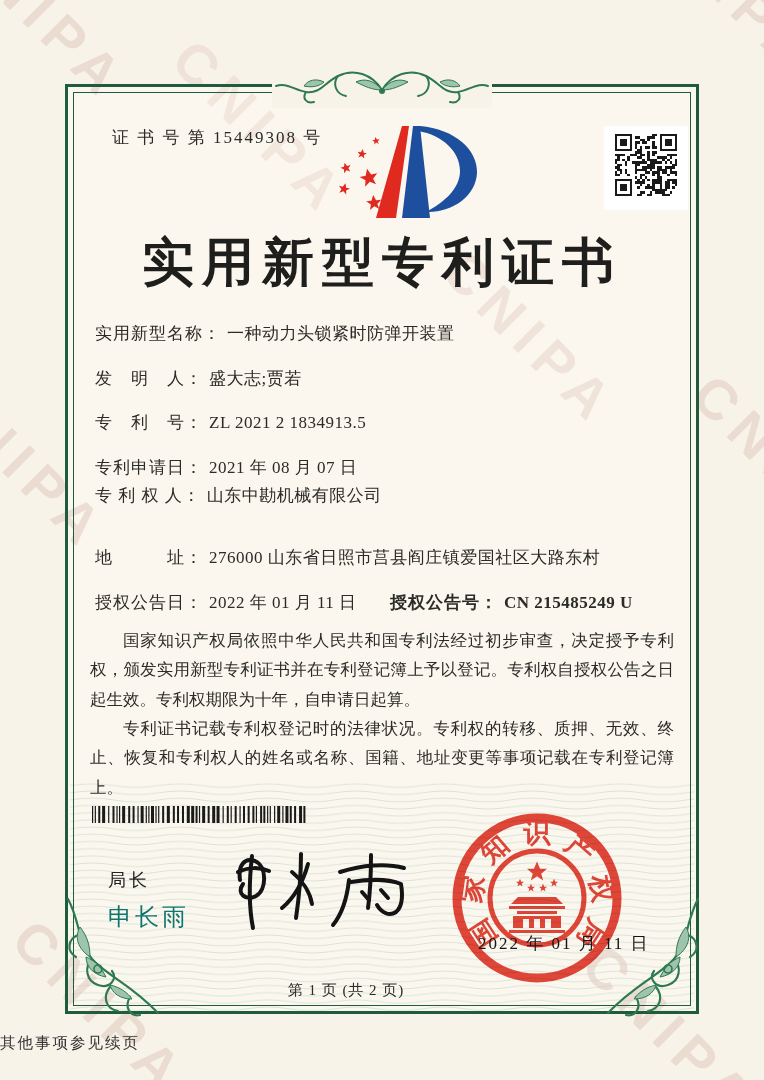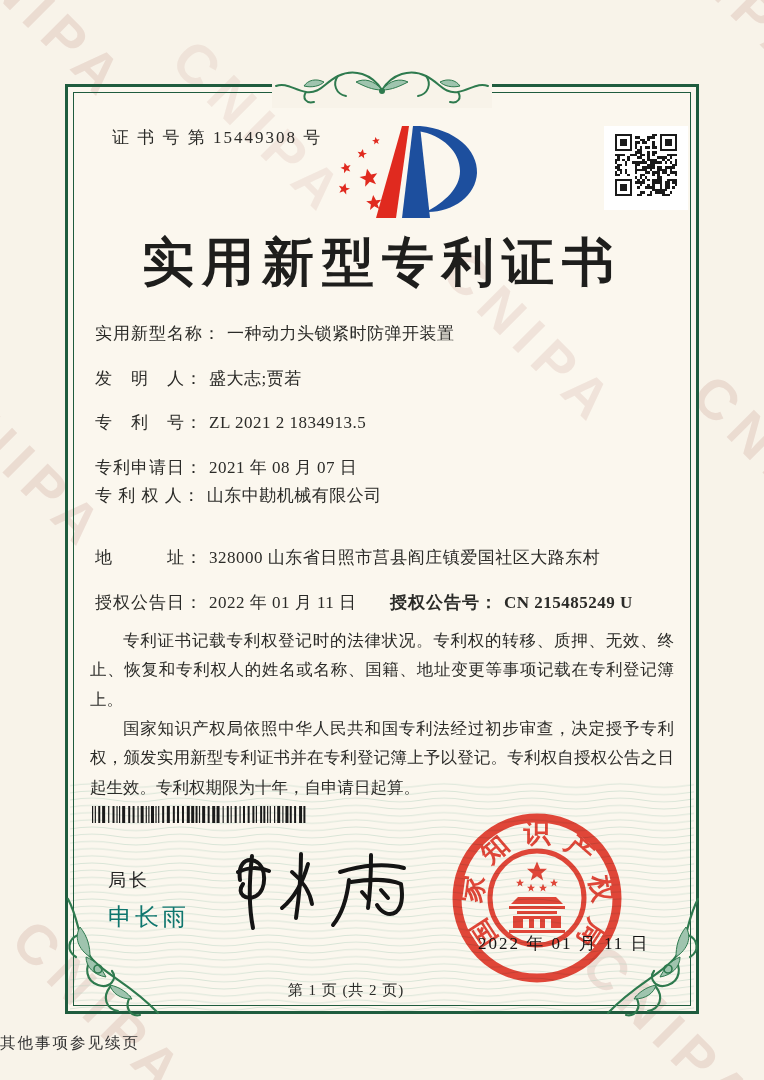--- a/index.html
+++ b/index.html
@@ -382,34 +382,34 @@
   <div class="field-row" style="top:411px;">
     <span class="lbl">专　利　号：</span><span class="val">ZL 2021 2 1834913.5</span>
   </div>
   <div class="field-row" style="top:456px;text-align:right;">
     <span class="lbl">专利申请日：</span><span class="val">2021 年 08 月 07 日</span>
   </div>
   <div class="field-row" style="top:484px;">
     <span class="lbl">专 利 权 人：</span><span class="val">山东中勘机械有限公司</span>
   </div>
   <div class="field-row" style="top:546px;">
-    <span class="lbl">地　　　址：</span><span class="val">328000 山东省日照市莒县阎庄镇爱国社区大路东村</span>
+    <span class="lbl">地　　　址：</span><span class="val">276000 山东省日照市莒县阎庄镇爱国社区大路东村</span>
   </div>
   <div class="field-row" style="top:591px;width:600px;">
     <span>
       <span class="lbl">授权公告日：</span><span class="val">2022 年 01 月 11 日</span>
     </span>
     <span class="field-second">
       <span class="lbl">授权公告号：</span><span class="val">CN 215485249 U</span>
     </span>
   </div>
 
   <div class="body-text">
+    <p>国家知识产权局依照中华人民共和国专利法经过初步审查，决定授予专利权，颁发实用新型专利证书并在专利登记簿上予以登记。专利权自授权公告之日起生效。专利权期限为十年，自申请日起算。</p>
     <p>专利证书记载专利权登记时的法律状况。专利权的转移、质押、无效、终止、恢复和专利权人的姓名或名称、国籍、地址变更等事项记载在专利登记簿上。</p>
-    <p>国家知识产权局依照中华人民共和国专利法经过初步审查，决定授予专利权，颁发实用新型专利证书并在专利登记簿上予以登记。专利权自授权公告之日起生效。专利权期限为十年，自申请日起算。</p>
   </div>
 
   <svg class="barcode" id="barcode" width="216" height="17" viewBox="0 0 216 17">
       <rect x="0" y="0" width="1.2" height="17" fill="#1a1a1a"></rect>
       <rect x="2.742404413223267" y="0" width="1.2" height="17" fill="#1a1a1a"></rect>
       <rect x="6.260690659284592" y="0" width="2" height="17" fill="#1a1a1a"></rect>
       <rect x="10.13036305308342" y="0" width="3" height="17" fill="#1a1a1a"></rect>
       <rect x="16.113169515132903" y="0" width="1.2" height="17" fill="#1a1a1a"></rect>
       <rect x="20.499331343173978" y="0" width="2" height="17" fill="#1a1a1a"></rect>
       <rect x="24.43149935007095" y="0" width="1.2" height="17" fill="#1a1a1a"></rect>

